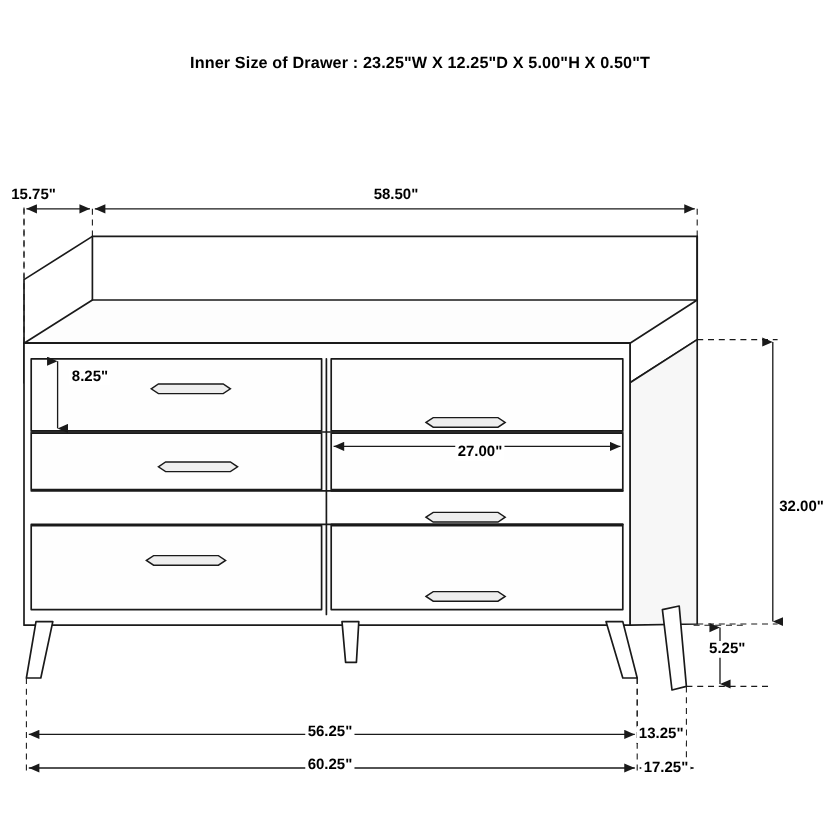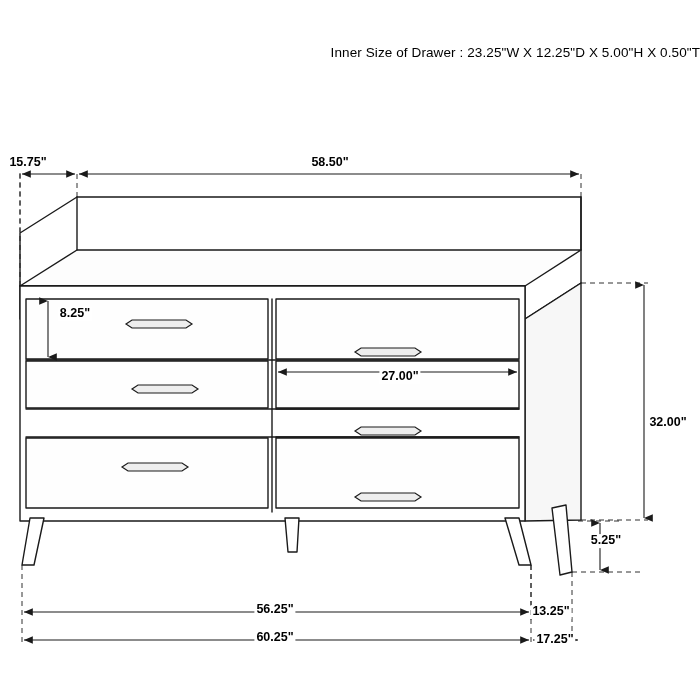--- a/index.html
+++ b/index.html
@@ -15,23 +15,23 @@
     width: 700px;
     height: 700px;
     background: #ffffff;
     overflow: hidden;
   }
   #title {
     position: absolute;
     top: 45px;
     left: 0;
     width: 700px;
-    text-align: right;
+    text-align: center;
     font-size: 13.5px;
-    font-weight: normal;
+    font-weight: bold;
     color: #000000;
     letter-spacing: 0.1px;
   }
   #diagram {
     position: absolute;
     top: 0;
     left: 0;
   }
   .dim {
     position: absolute;

